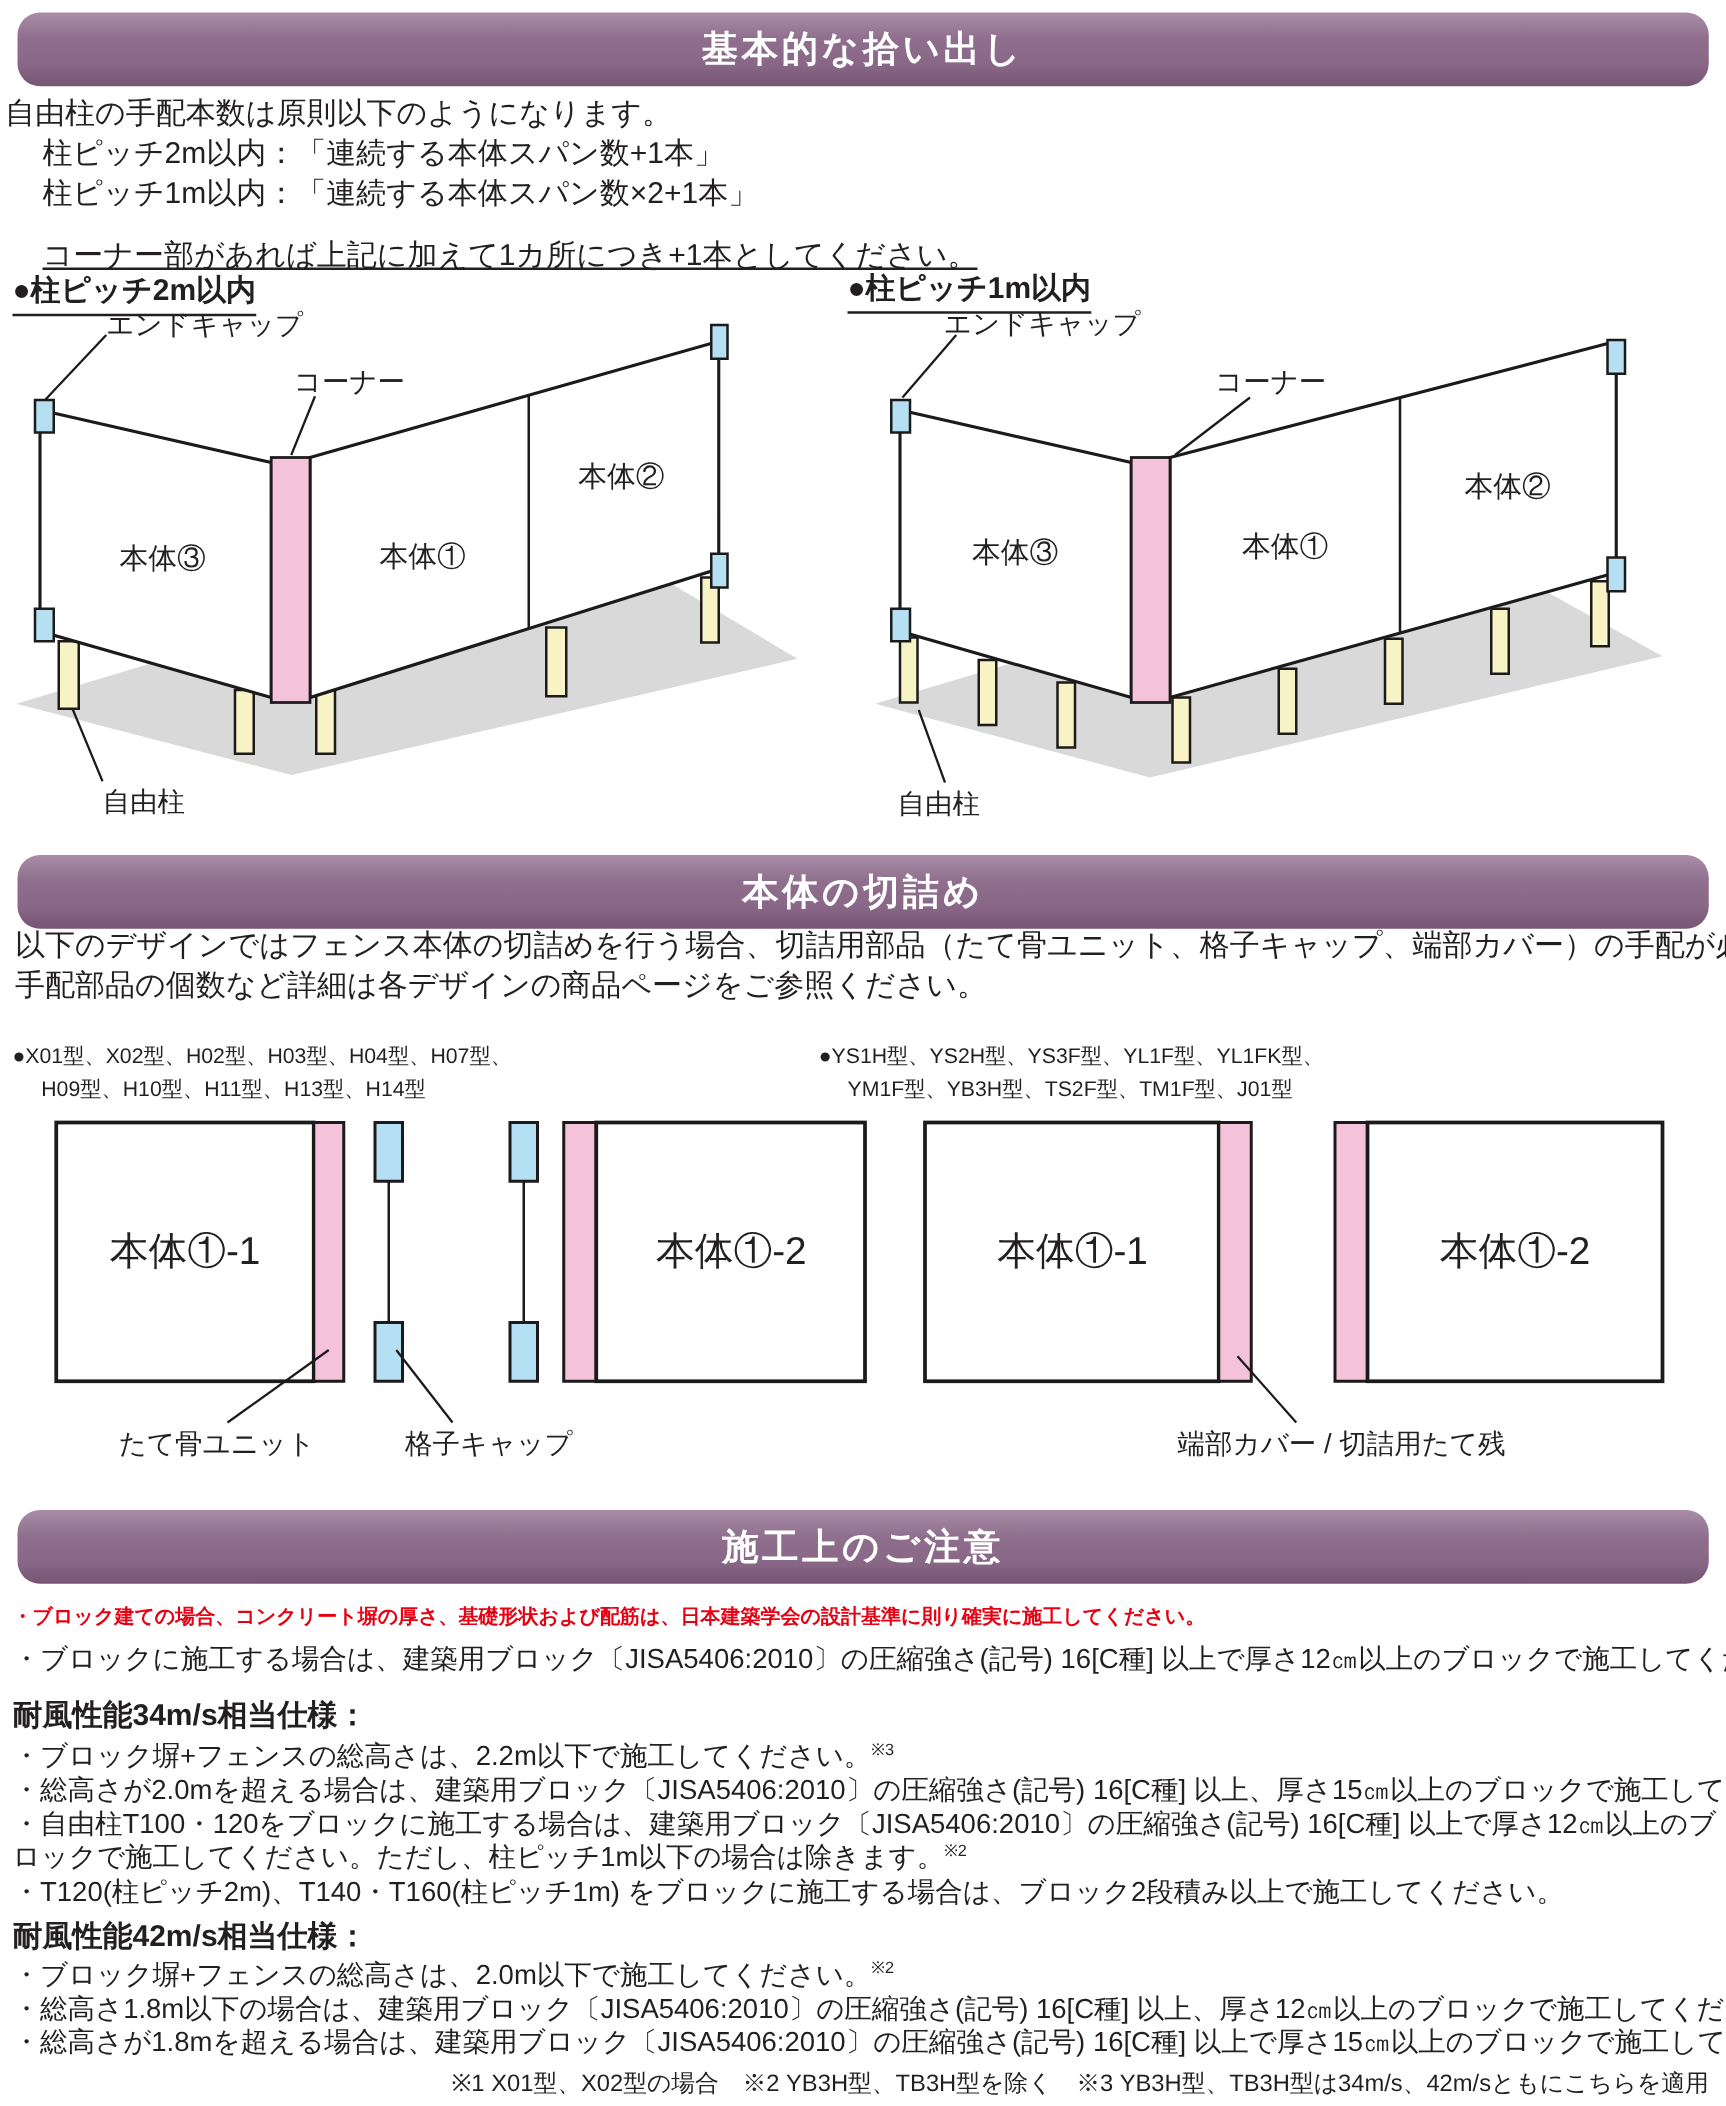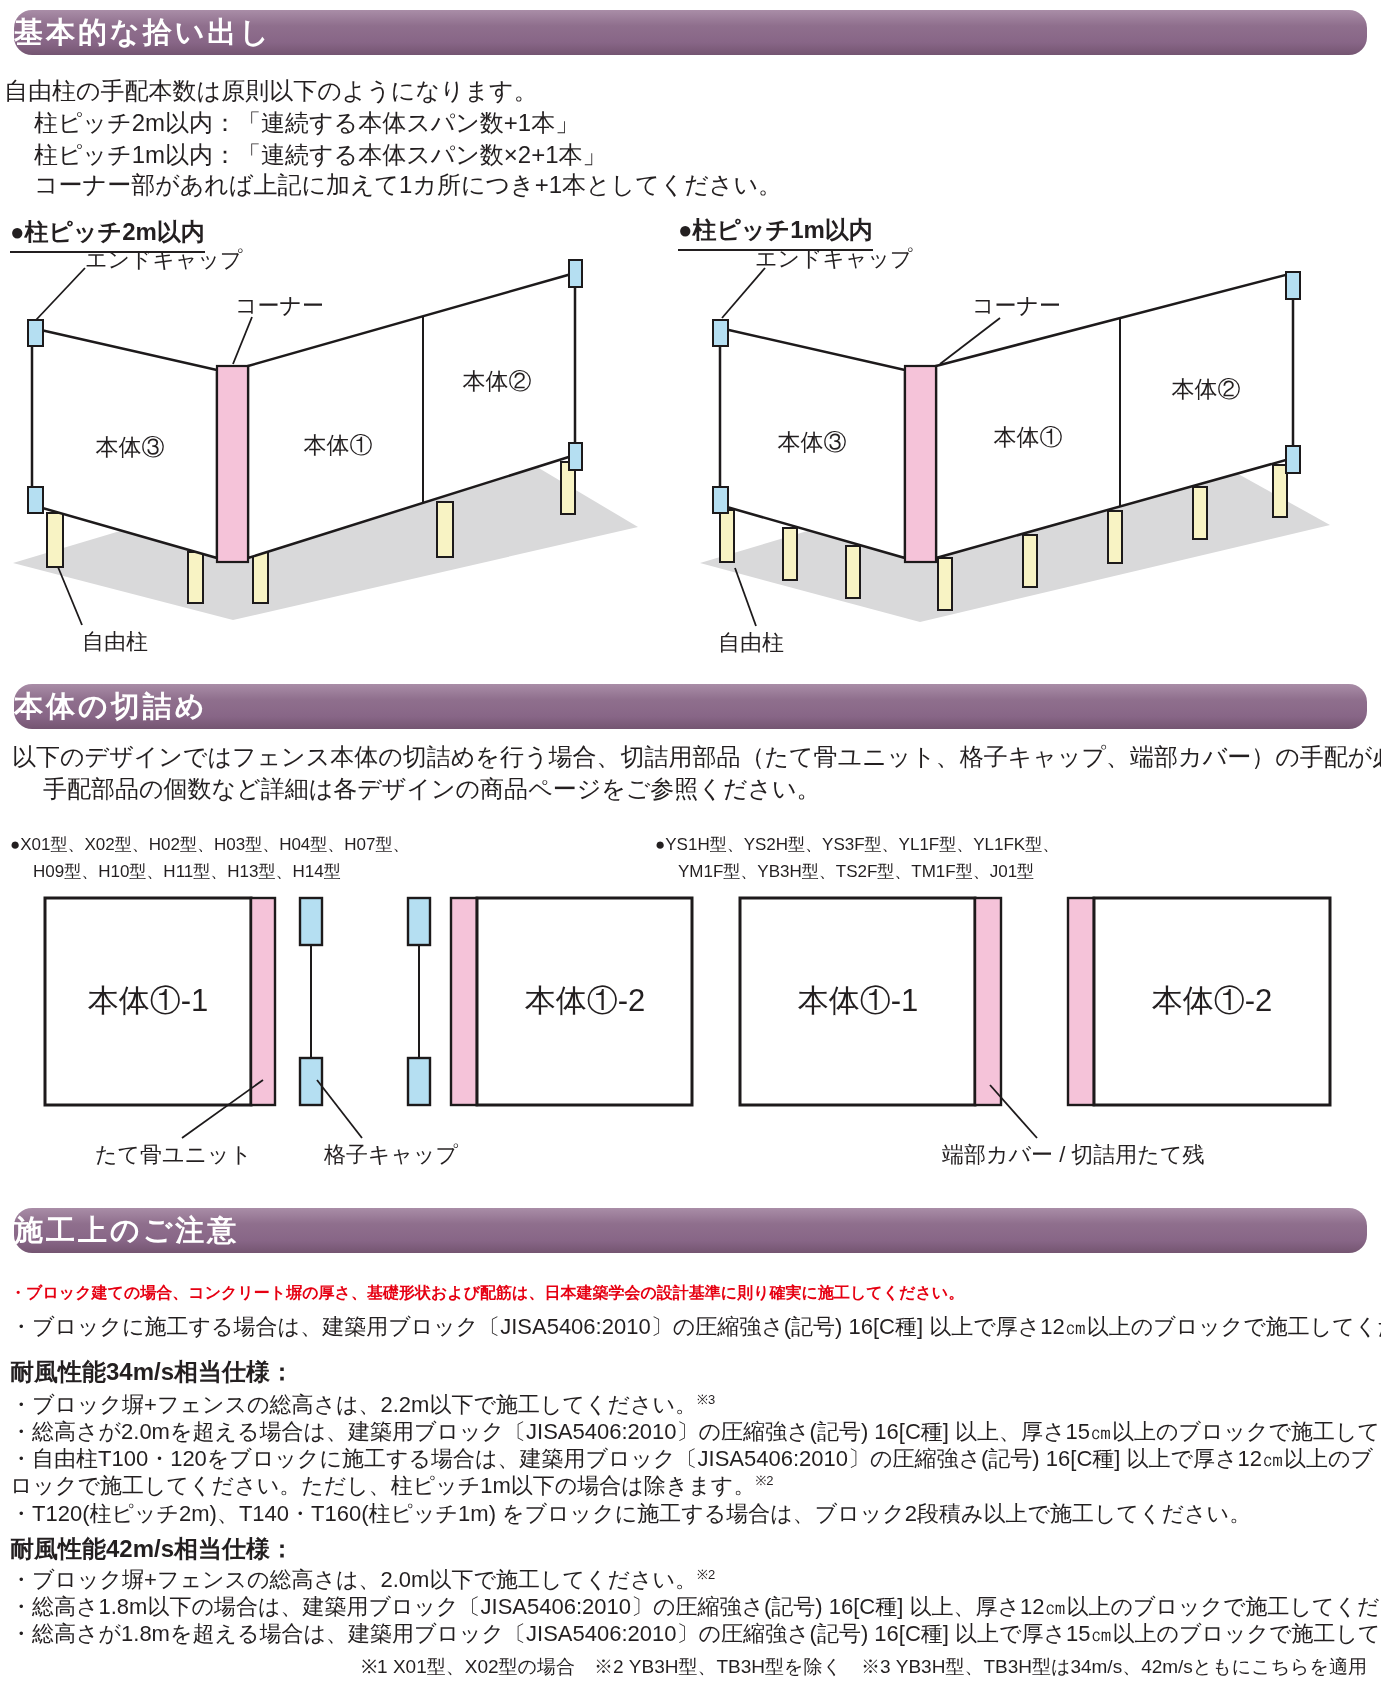--- a/index.html
+++ b/index.html
@@ -1,21 +1,21 @@
 <!DOCTYPE html>
 <html><head>
 <meta charset="utf-8">
 <style>
   html,body{margin:0;padding:0;background:#ffffff;}
   .page{position:relative;width:1381px;height:1685px;background:#ffffff;overflow:hidden;
         font-family:"Liberation Sans", sans-serif;color:#231f20;}
   .abs{position:absolute;}
-  .bar{position:absolute;left:14px;width:1353px;height:45px;border-radius:18px;
+  .bar{position:absolute;left:14px;width:1353px;height:59px;border-radius:18px;
        background:linear-gradient(180deg,#a98da7 0%,#8f6f8d 35%,#886687 72%,#745571 100%);
-       display:flex;align-items:center;justify-content:flex-start;
+       display:flex;align-items:center;justify-content:center;
        color:#ffffff;font-size:29px;font-weight:bold;letter-spacing:3px;}
   .body-text{font-size:24px;line-height:30px;white-space:nowrap;}
   .diagram-heading{font-size:24px;font-weight:bold;border-bottom:2px solid #231f20;
                    padding-bottom:3px;white-space:nowrap;}
   .lbl{font-size:22px;white-space:nowrap;}
   .plabel{font-size:23px;white-space:nowrap;transform:translate(-50%,-50%);}
   .cutlabel{font-size:31px;white-space:nowrap;transform:translate(-50%,-50%);}
   .models{font-size:17px;white-space:nowrap;}
   .warning{font-size:16px;font-weight:bold;color:#e60012;white-space:nowrap;}
   .note{font-size:22px;line-height:27px;width:1365px;}
@@ -30,21 +30,21 @@
 
 <div class="page">
 
   <div class="bar" style="top:10px;">
     <span>基本的な拾い出し</span>
   </div>
 
   <div class="abs body-text" style="left:4px;top:76px;">自由柱の手配本数は原則以下のようになります。</div>
   <div class="abs body-text" style="left:34px;top:108px;">柱ピッチ2m以内：「連続する本体スパン数+1本」</div>
   <div class="abs body-text" style="left:34px;top:140px;">柱ピッチ1m以内：「連続する本体スパン数×2+1本」</div>
-  <div class="abs body-text" style="left:34px;top:170px;">コーナー部があれば上記に加えて1カ所につき+1本としてください。</div>
+  <div class="abs body-text" style="left:34px;top:190px;text-decoration:underline;">コーナー部があれば上記に加えて1カ所につき+1本としてください。</div>
 
   <svg style="top:205px;" width="1381" height="460" viewBox="0 0 1381 460">
 
     <g>
       <polygon points="13,358 233,415 638,322 505,243 217,297" fill="#d9d9da"></polygon>
       <g fill="#f8f3c4" stroke="#1d1a1b" stroke-width="2">
         <rect x="47" y="308" width="16" height="54"></rect>
         <rect x="188" y="347" width="15" height="51"></rect>
         <rect x="253" y="347" width="15" height="51"></rect>
         <rect x="437" y="297" width="16" height="55"></rect>
@@ -111,21 +111,21 @@
   <div class="abs plabel" style="left:812px;top:442px;">本体③</div>
   <div class="abs plabel" style="left:1028px;top:437px;">本体①</div>
   <div class="abs plabel" style="left:1206px;top:389px;">本体②</div>
   <div class="abs lbl" style="left:718px;top:628px;">自由柱</div>
 
   <div class="bar" style="top:684px;">
     <span>本体の切詰め</span>
   </div>
 
   <div class="abs body-text" style="left:12px;top:742px;">以下のデザインではフェンス本体の切詰めを行う場合、切詰用部品（たて骨ユニット、格子キャップ、端部カバー）の手配が必要です。</div>
-  <div class="abs body-text" style="left:12px;top:774px;margin-left:31px;">手配部品の個数など詳細は各デザインの商品ページをご参照ください。</div>
+  <div class="abs body-text" style="left:12px;top:774px;">手配部品の個数など詳細は各デザインの商品ページをご参照ください。</div>
 
   <div class="abs models" style="left:10px;top:833px;">●X01型、X02型、H02型、H03型、H04型、H07型、</div>
   <div class="abs models" style="left:33px;top:860px;">H09型、H10型、H11型、H13型、H14型</div>
   <div class="abs models" style="left:655px;top:833px;">●YS1H型、YS2H型、YS3F型、YL1F型、YL1FK型、</div>
   <div class="abs models" style="left:678px;top:860px;">YM1F型、YB3H型、TS2F型、TM1F型、J01型</div>
 
   <svg style="top:890px;" width="1381" height="290" viewBox="0 0 1381 290">
 
     <g>
       <rect x="45" y="8" width="206" height="207" fill="#ffffff" stroke="#1d1a1b" stroke-width="3"></rect>

